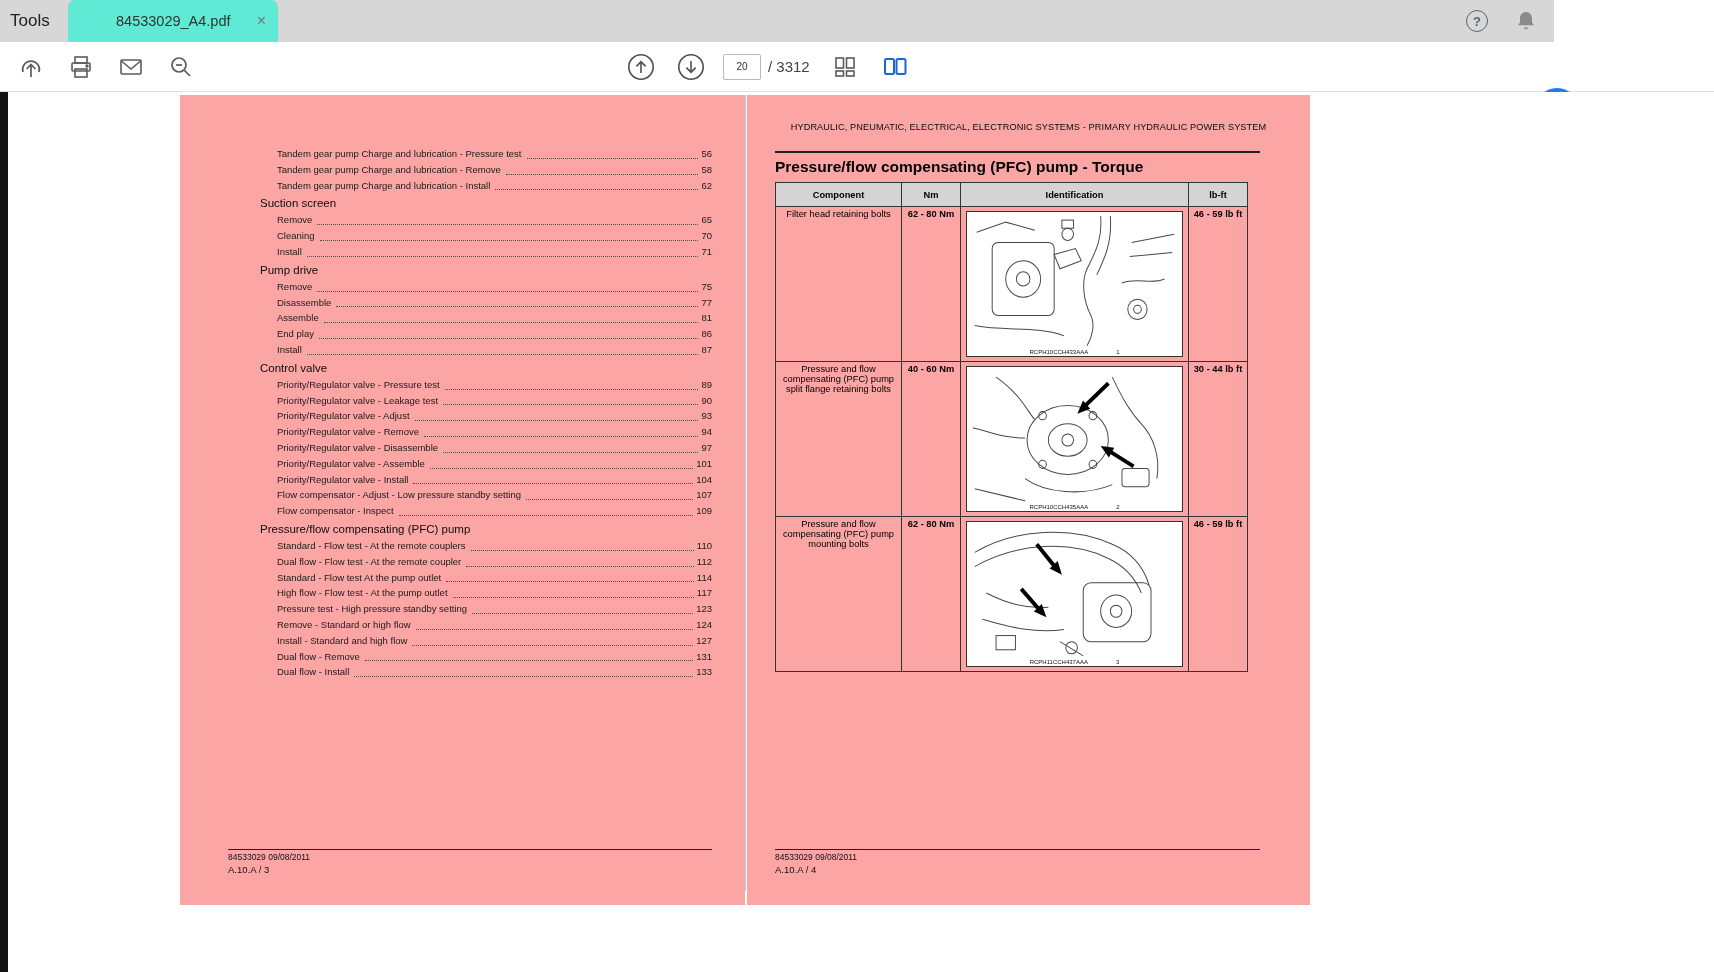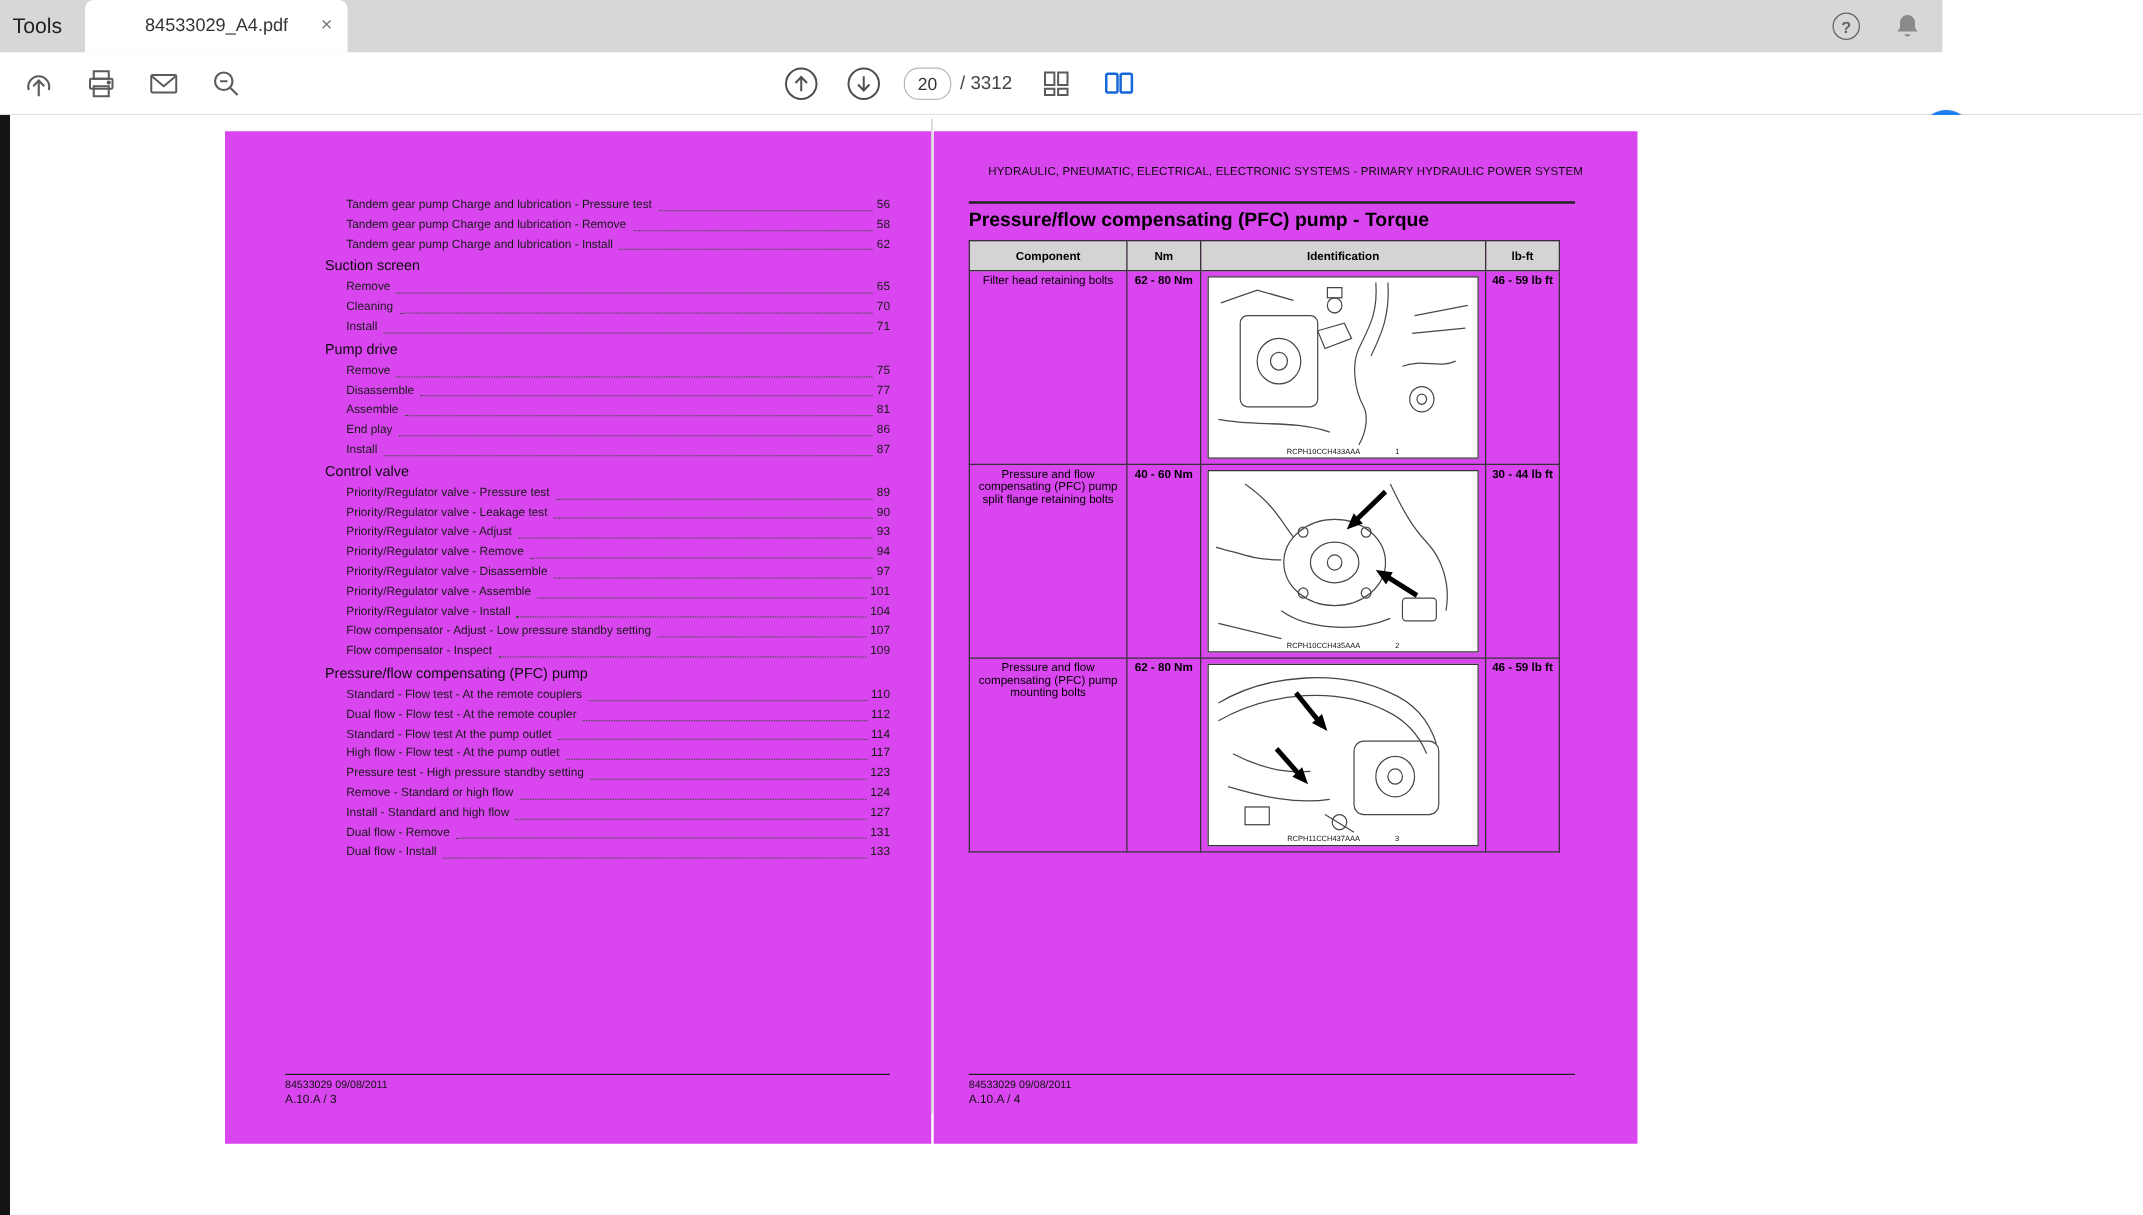--- a/index.html
+++ b/index.html
@@ -3,48 +3,48 @@
 <meta charset="utf-8">
 <style>
   * { box-sizing: border-box; margin: 0; padding: 0; }
   html,body { width:1714px; height:972px; overflow:hidden; background:#fff;
     font-family:"Liberation Sans", sans-serif; }
 
   
   .tabbar { position:absolute; left:0; top:0; width:1554px; height:42px; background:#d7d7d7; }
   .tools-label { position:absolute; left:2px; top:0; height:42px; line-height:42px;
     font-size:17px; color:#222; padding:0 8px; cursor:default; }
-  .doc-tab { position:absolute; left:68px; top:0; width:210px; height:42px; background:#ffffff;
+  .doc-tab { position:absolute; left:68px; top:0; width:210px; height:42px; background:#5eead4;
     border-top-left-radius:7px; border-top-right-radius:7px;
     display:flex; align-items:center; padding:0 12px 0 48px; }
   .doc-tab-title { flex:1; font-size:14.5px; color:#333; white-space:nowrap; overflow:hidden; }
   .tab-close { font-size:16px; color:#777; margin-left:6px; line-height:1; cursor:pointer; }
   .help-btn { position:absolute; left:1466px; top:10px; width:22px; height:22px; border-radius:50%;
     border:1.6px solid #5f6368; color:#5f6368; font-size:13px; font-weight:bold;
     display:flex; align-items:center; justify-content:center; }
   .bell-btn { position:absolute; left:1514px; top:9px; width:24px; height:24px; }
 
   
   .toolbar { position:absolute; left:0; top:42px; width:1714px; height:50px; background:#fff;
     border-bottom:1px solid #e2e2e2; }
   .tb-left { position:absolute; left:18px; top:0; height:100%; display:flex; align-items:center; gap:24px; }
   .tb-center { position:absolute; left:627px; top:0; height:100%; display:flex; align-items:center; }
   .tb-icon { width:26px; height:26px; display:flex; align-items:center; justify-content:center; cursor:pointer; }
   .nav-circle { width:28px; height:28px; }
-  .page-input { width:38px; height:26px; border:1px solid #b9b9b9; border-radius:12px;
-    font-size:14px; color:#333; text-align:center; margin-left:18px; font-family:"Liberation Sans",sans-serif; }
+  .page-input { width:38px; height:26px; border:1px solid #b9b9b9; border-radius:2px;
+    font-size:10px; color:#333; text-align:center; margin-left:18px; font-family:"Liberation Sans",sans-serif; }
   .page-total { font-size:15px; color:#444; margin-left:7px; white-space:nowrap; }
   .account-btn { position:absolute; left:1536px; top:46px; width:42px; height:42px; border-radius:50%;
     background:#1b7ff2; display:flex; align-items:center; justify-content:center; cursor:pointer;
     box-shadow:0 1px 3px rgba(0,0,0,.25); }
 
   
   .content { position:absolute; left:0; top:92px; width:1714px; height:880px; background:#fff; }
   .left-strip { position:absolute; left:0; top:0; width:8px; height:880px; background:#141414; }
-  .page { position:absolute; top:13px; height:810px; background:#d946ef; color:#111; }
+  .page { position:absolute; top:3px; height:810px; background:#fca5a5; color:#111; }
   .page-left { left:180px; width:565px; }
   .page-divider { position:absolute; left:745px; top:3px; width:1px; height:796px; background:#c8c8c8; }
   .page-right { left:747px; width:563px; }
 
   
   #toc-root { position:absolute; left:80px; top:51px; width:452px; }
   .toc-heading { font-size:11.5px; color:#0d0d0d; height:17px; line-height:17px; margin-top:2px; }
   .toc-item { display:flex; align-items:flex-end; height:15.8px; line-height:15.8px;
     font-size:9.5px; color:#1a1a1a; margin-left:17px; }
   .toc-label { white-space:nowrap; }

